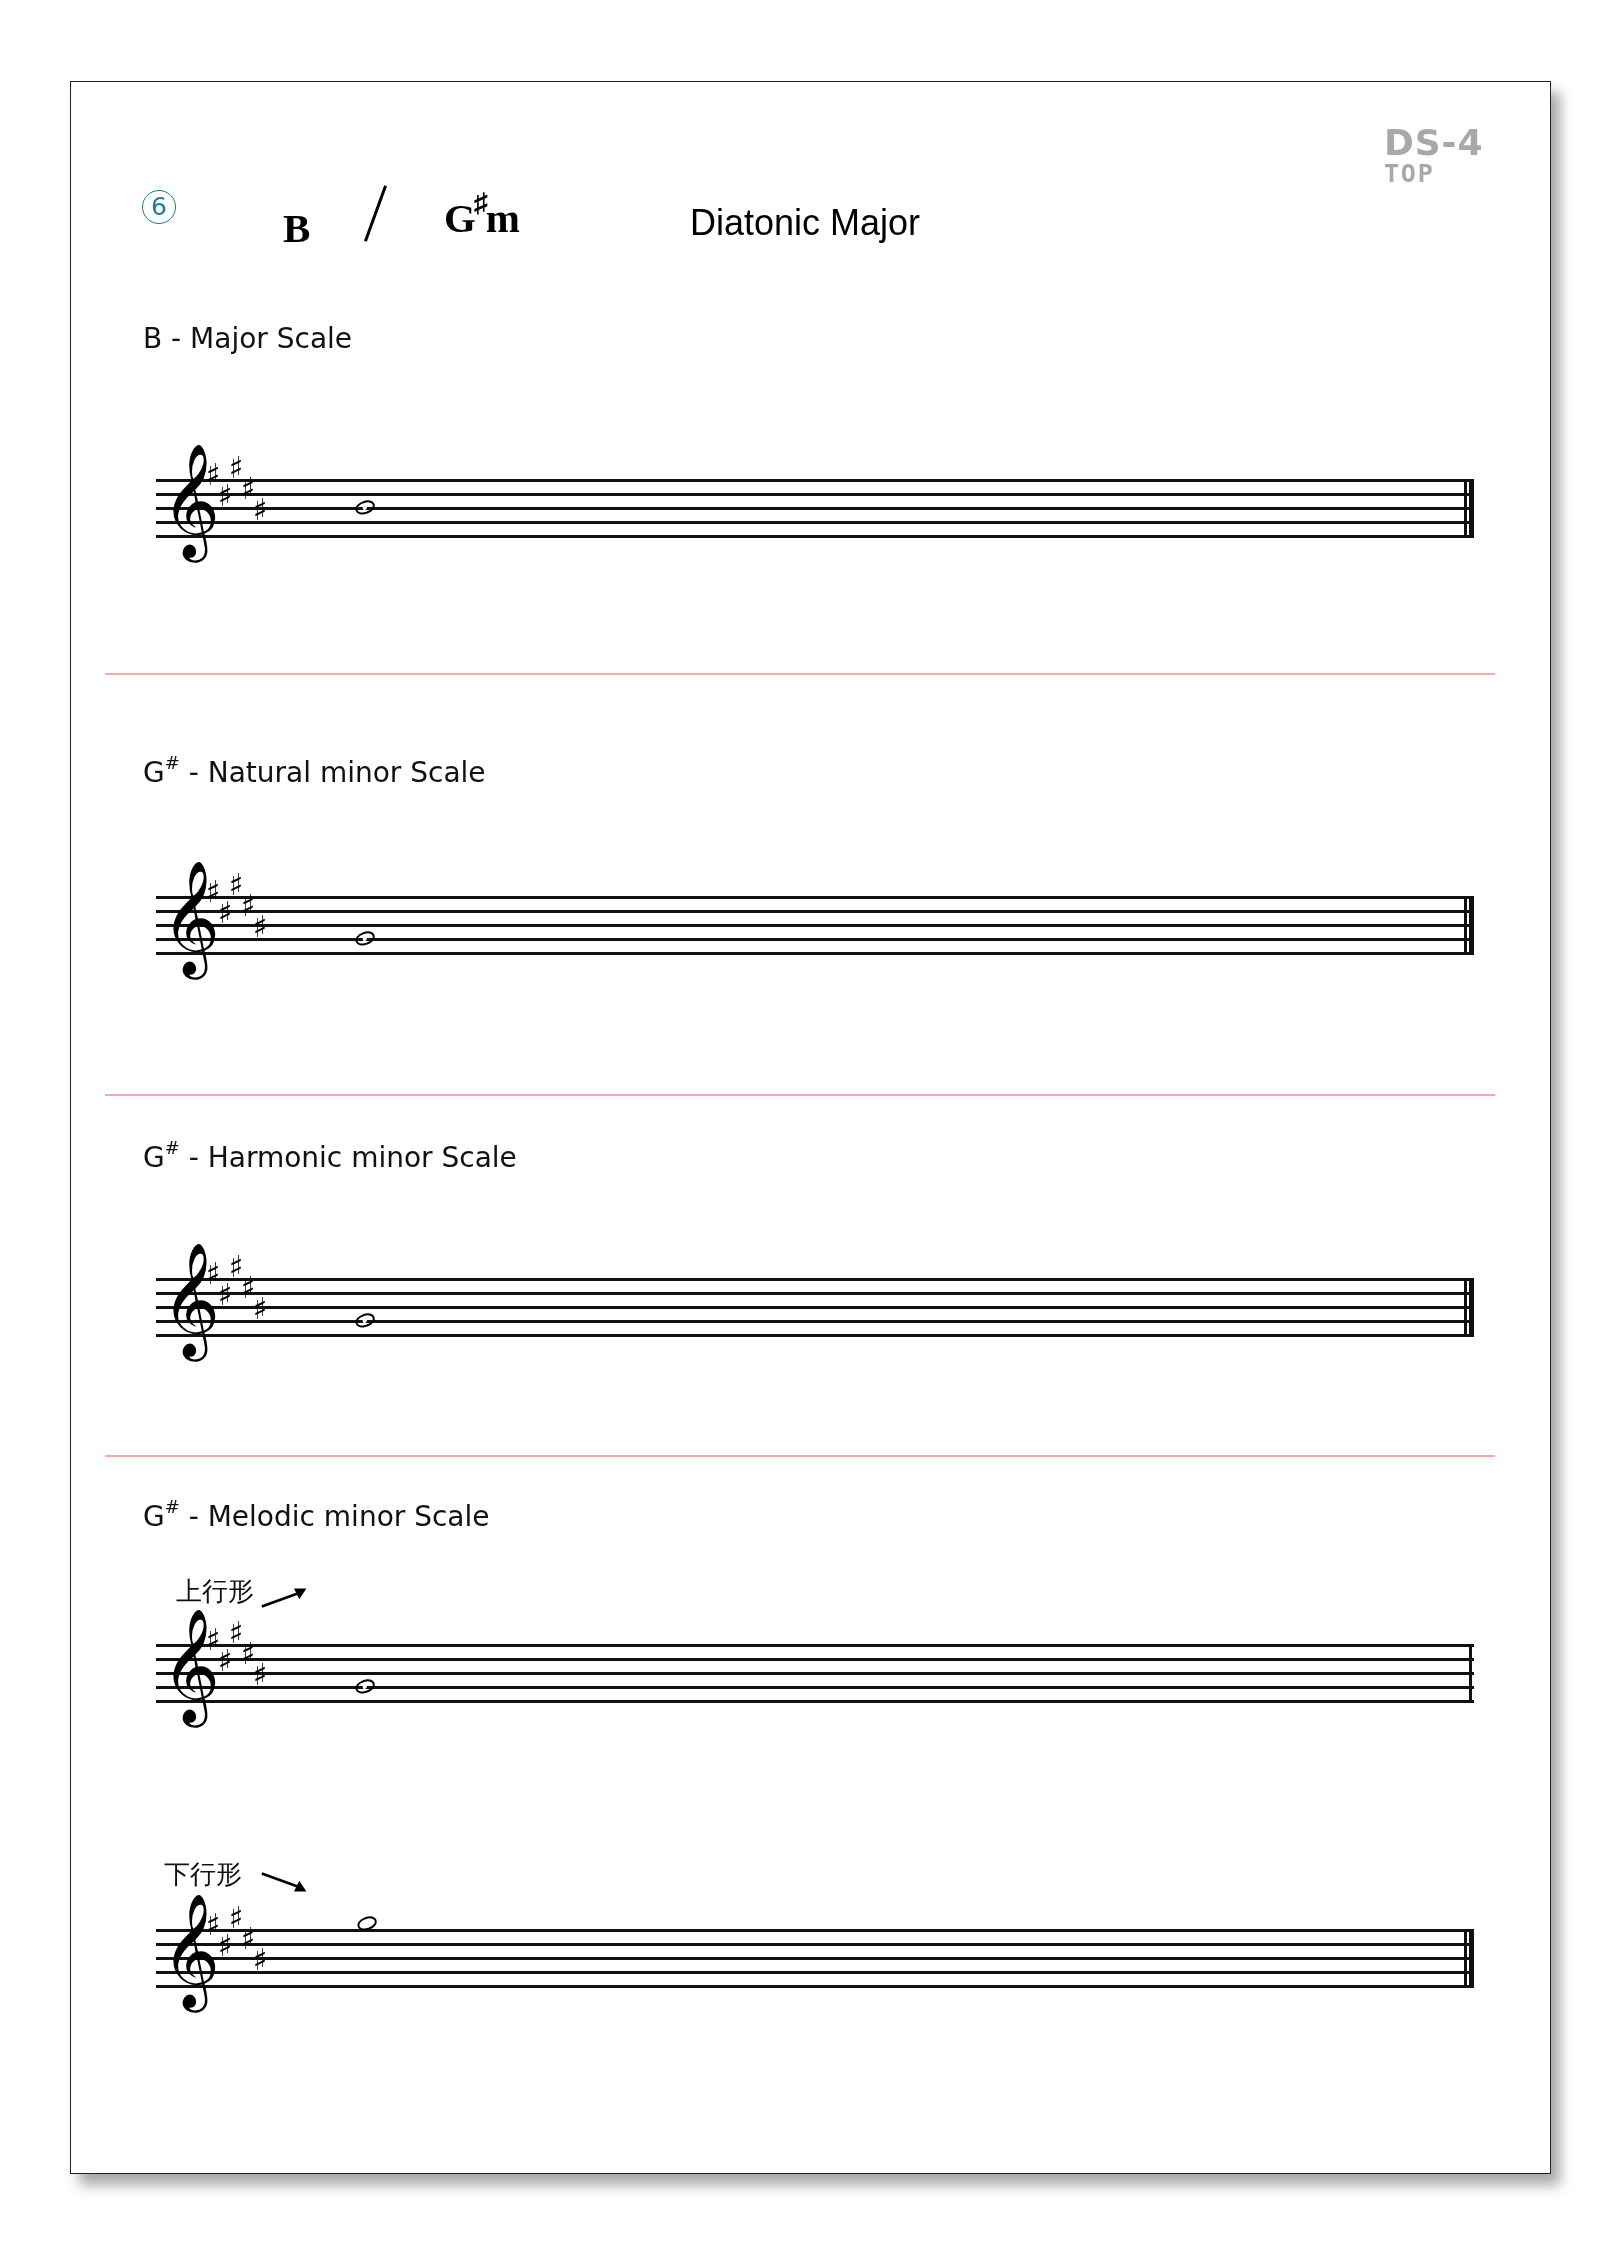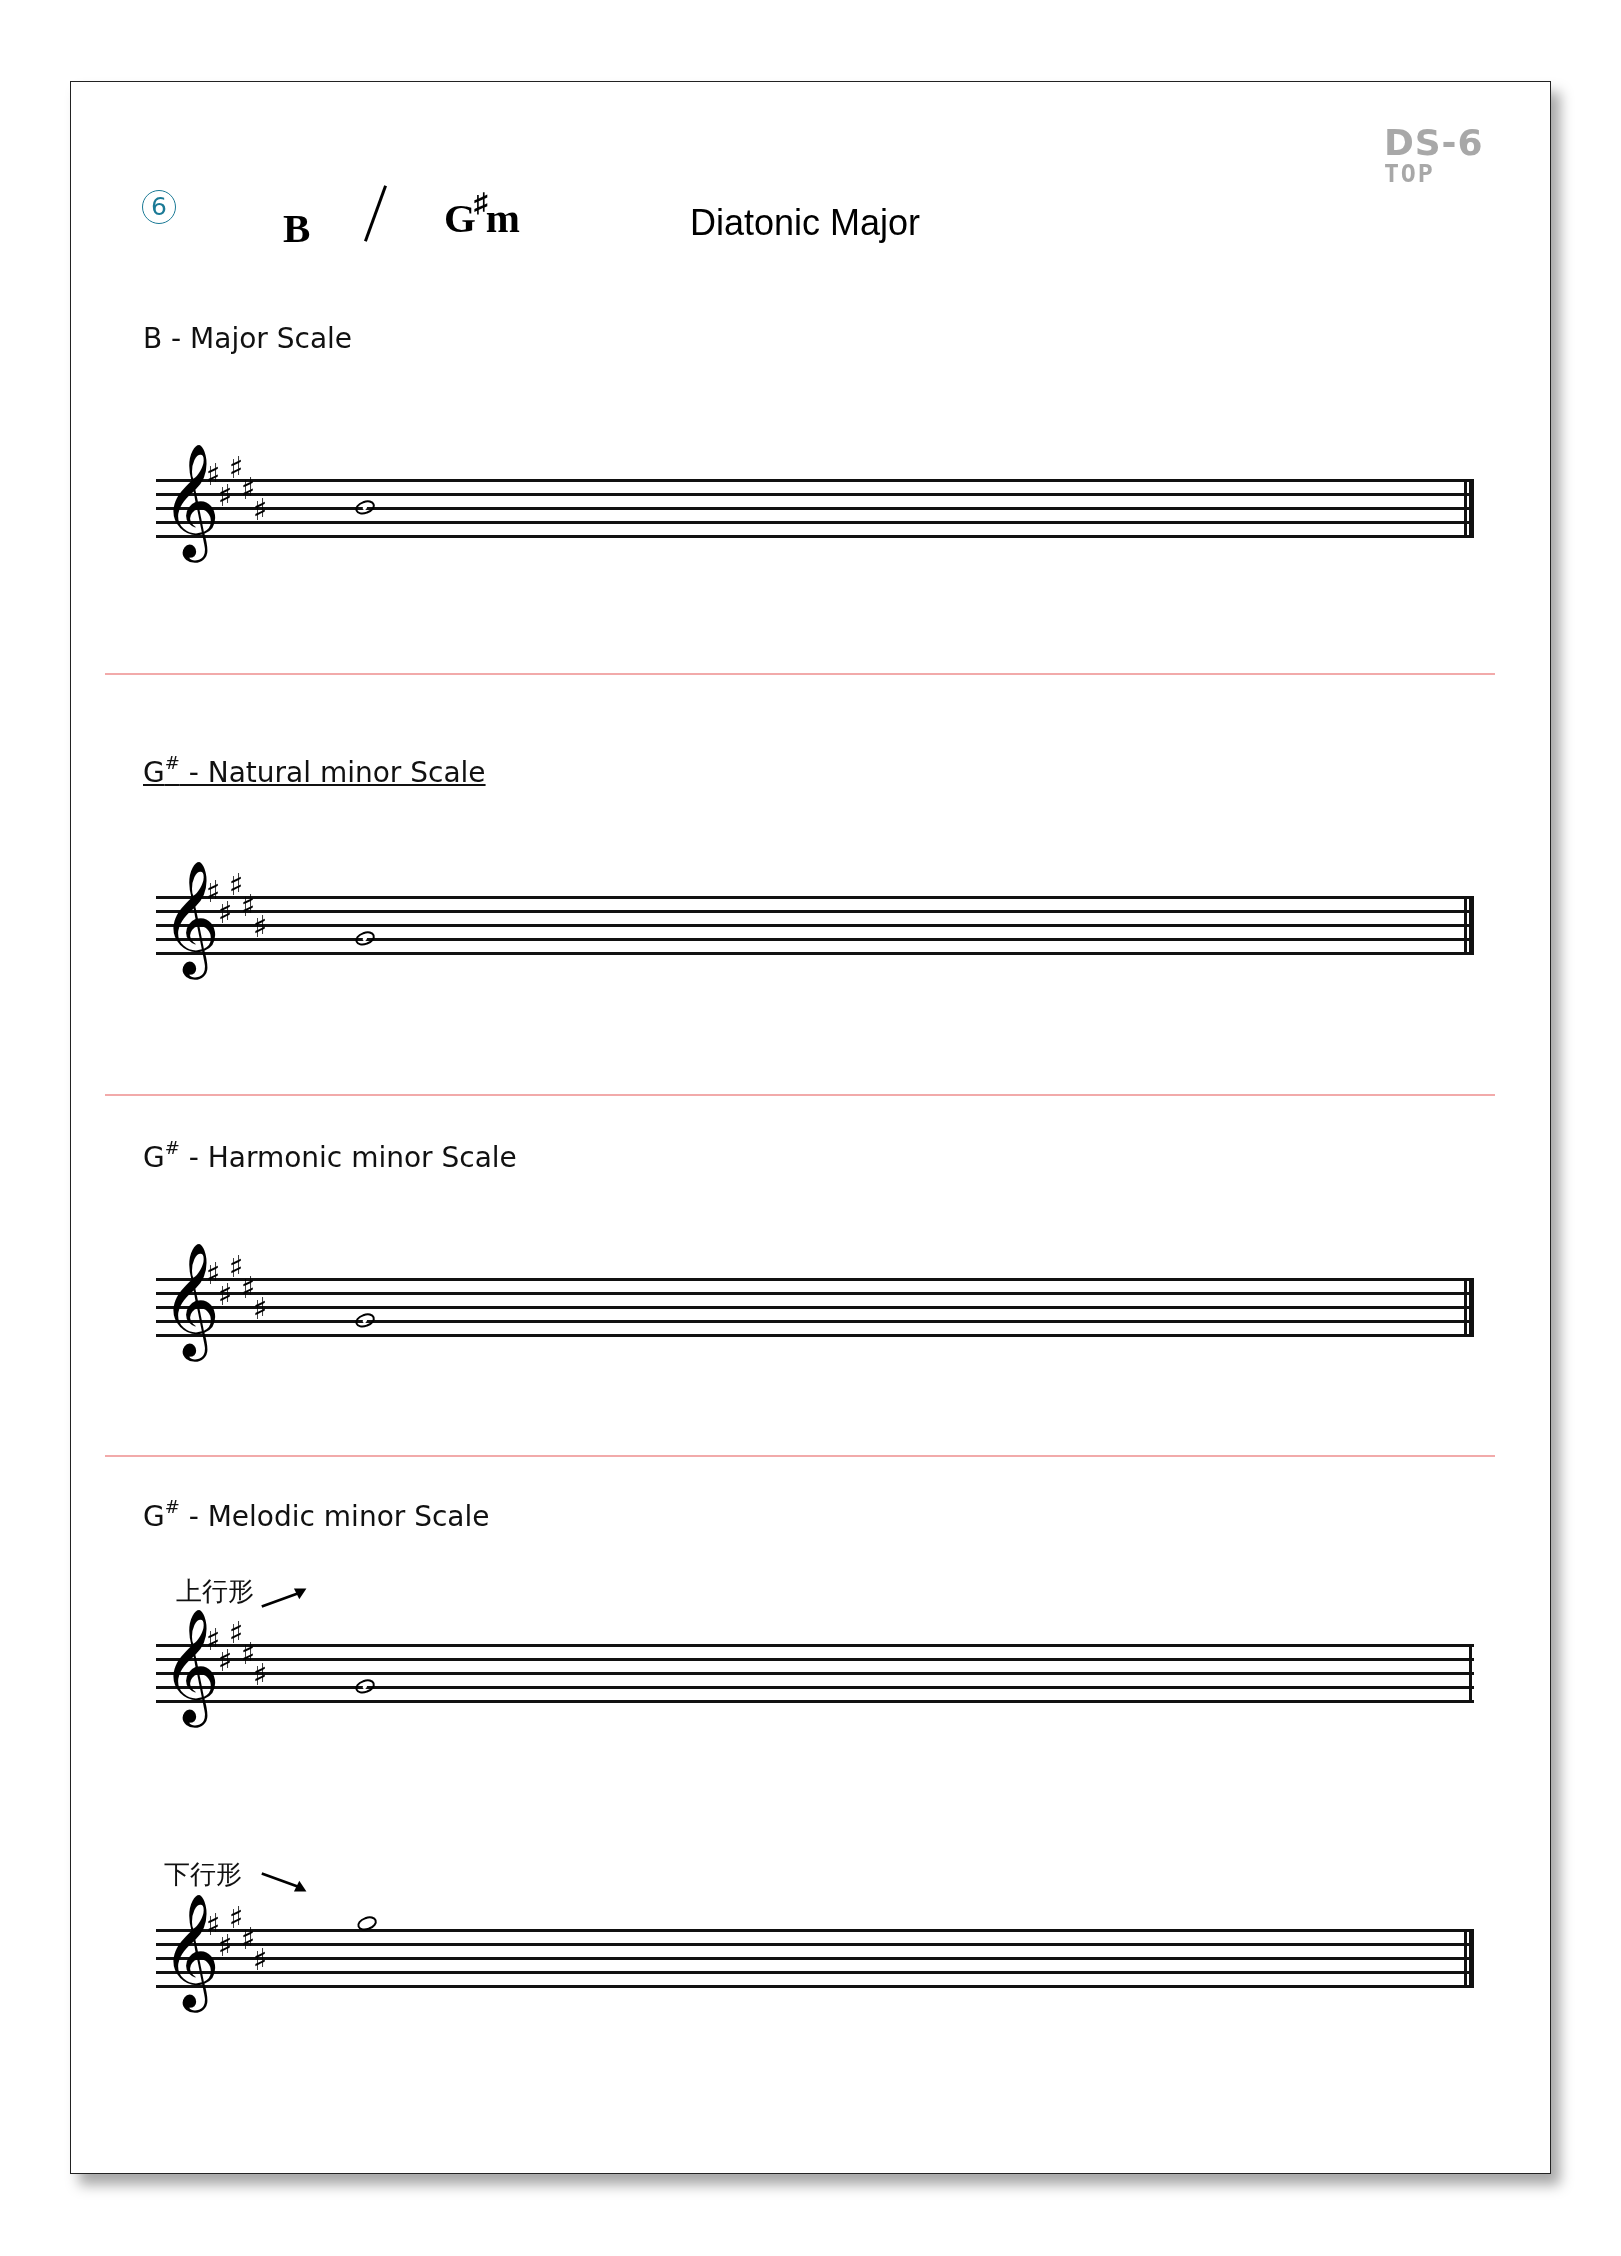--- a/index.html
+++ b/index.html
@@ -35,21 +35,21 @@
 <body>
 
 <div class="page"></div>
 
 <div class="abs circled">6</div>
 <div class="abs chord chord-b">B</div>
 <div class="abs slash"></div>
 <div class="abs chord chord-g"><span>G</span><sup>♯</sup><span>m</span></div>
 <div class="abs doc-title">Diatonic Major</div>
 <div class="abs code">
-  <div class="c1">DS-6</div>
+  <div class="c1">DS-4</div>
   <div class="c2">TOP</div>
 </div>
 
 <div class="abs notice">
 </div>
 
 <div class="abs sec-label" style="left:143px;top:322px;"><span>B</span><span> - Major Scale</span></div>
 <div class="abs staff" style="top:479px;">
   <div class="line" style="top:0"></div>
     <div class="line" style="top:14.3px"></div>
@@ -61,21 +61,21 @@
   <div class="sharp" style="left:62px;top:1.8px;">♯</div>
   <div class="sharp" style="left:73px;top:-26px;">♯</div>
   <div class="sharp" style="left:85px;top:-5.4px;">♯</div>
   <div class="sharp" style="left:97px;top:16px;">♯</div>
   <div class="note" style="left:199px;top:22.4px;"></div>
   <div class="bar" style="left:1308px;"></div>
   <div class="barthick" style="left:1313px;"></div>
 </div>
 <div class="abs divider" style="top:673px;"></div>
 
-<div class="abs sec-label" style="left:143px;top:752px;text-decoration:underline;"><span>G</span><sup>#</sup><span> - Natural minor Scale</span></div>
+<div class="abs sec-label" style="left:143px;top:752px;"><span>G</span><sup>#</sup><span> - Natural minor Scale</span></div>
 <div class="abs staff" style="top:896px;">
   <div class="line" style="top:0"></div>
     <div class="line" style="top:14.3px"></div>
     <div class="line" style="top:28px"></div>
     <div class="line" style="top:42px"></div>
     <div class="line" style="top:56px"></div>
   <div class="clef">𝄞</div>
   <div class="sharp" style="left:50px;top:-19px;">♯</div>
   <div class="sharp" style="left:62px;top:1.8px;">♯</div>
   <div class="sharp" style="left:73px;top:-26px;">♯</div>

